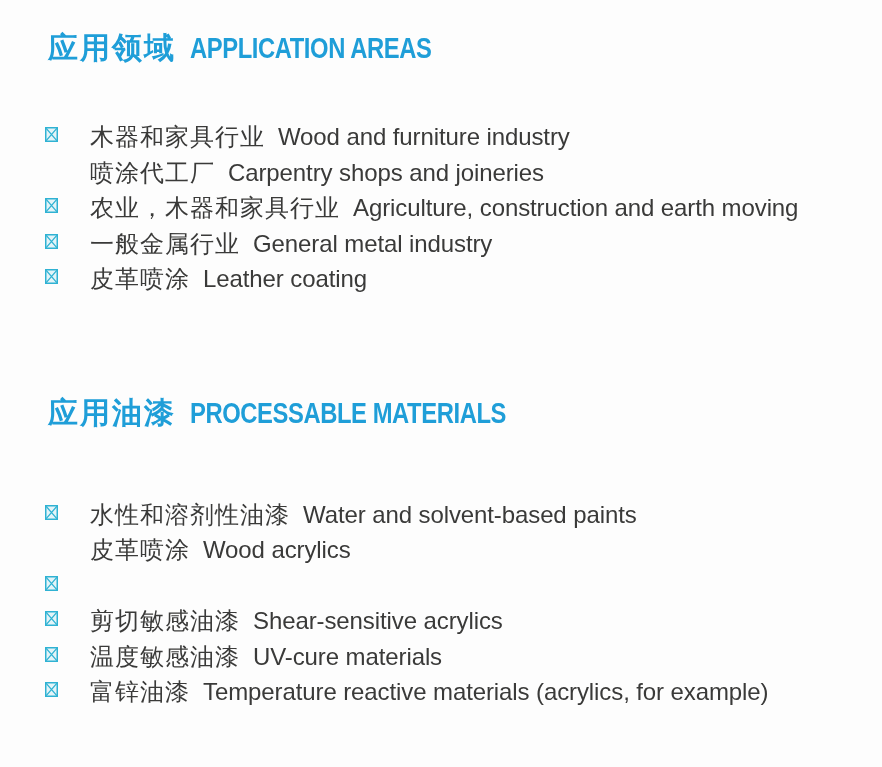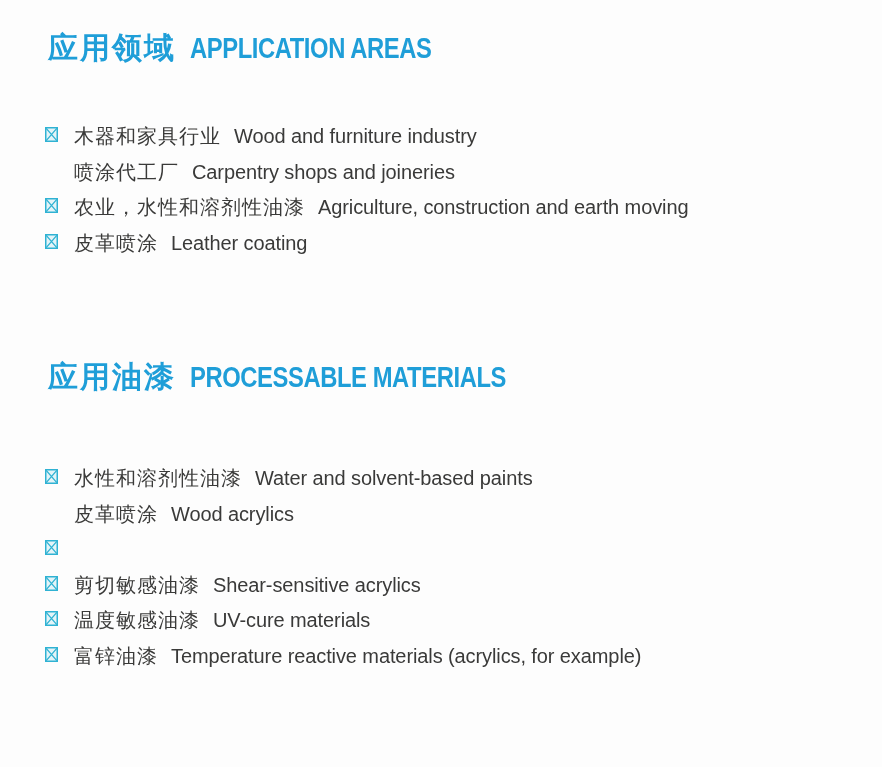--- a/index.html
+++ b/index.html
@@ -55,23 +55,24 @@
   .bullet {
     flex: 0 0 29px;
     width: 29px;
     padding-top: 8px;
     color: var(--bullet, #2fb2d3);
     line-height: 0;
   }
   .line-inner {
     display: inline-block;
     white-space: nowrap;
-    font-size: 20px;
+    font-size: 24px;
     line-height: 35.5px;
     transform-origin: left center;
+    margin-left: 16px;
   }
   .zh { margin-right: 13px; letter-spacing: 1px; }
   .en { letter-spacing: -0.1px; }
 </style>
 </head>
 <body>
 
 <div class="page">
 
   <section class="section sect-1">
@@ -91,21 +92,30 @@
             <span class="bullet"></span>
             <span class="line-inner"><span class="zh">喷涂代工厂</span><span class="en">Carpentry shops and joineries</span></span>
           </div>
         </li>
         <li class="item">
           <div class="row">
             <span class="bullet"><svg viewBox="0 0 13 15" width="13" height="15">
                 <rect x="0.75" y="0.75" width="11.5" height="13.5" fill="rgba(47,178,211,0.12)" stroke="currentColor" stroke-width="1.5"></rect>
                 <path d="M1.2 1.4 L11.8 13.6 M11.8 1.4 L1.2 13.6" stroke="currentColor" stroke-width="1.3" fill="none"></path>
               </svg></span>
-            <span class="line-inner"><span class="zh">农业，水性和溶剂性油漆</span><span class="en">Agriculture, construction and earth moving</span></span>
+            <span class="line-inner"><span class="zh">农业，木器和家具行业</span><span class="en">Agriculture, construction and earth moving</span></span>
+          </div>
+        </li>
+        <li class="item">
+          <div class="row">
+            <span class="bullet"><svg viewBox="0 0 13 15" width="13" height="15">
+                <rect x="0.75" y="0.75" width="11.5" height="13.5" fill="rgba(47,178,211,0.12)" stroke="currentColor" stroke-width="1.5"></rect>
+                <path d="M1.2 1.4 L11.8 13.6 M11.8 1.4 L1.2 13.6" stroke="currentColor" stroke-width="1.3" fill="none"></path>
+              </svg></span>
+            <span class="line-inner"><span class="zh">一般金属行业</span><span class="en">General metal industry</span></span>
           </div>
         </li>
         <li class="item">
           <div class="row">
             <span class="bullet"><svg viewBox="0 0 13 15" width="13" height="15">
                 <rect x="0.75" y="0.75" width="11.5" height="13.5" fill="rgba(47,178,211,0.12)" stroke="currentColor" stroke-width="1.5"></rect>
                 <path d="M1.2 1.4 L11.8 13.6 M11.8 1.4 L1.2 13.6" stroke="currentColor" stroke-width="1.3" fill="none"></path>
               </svg></span>
             <span class="line-inner"><span class="zh">皮革喷涂</span><span class="en">Leather coating</span></span>
           </div>

